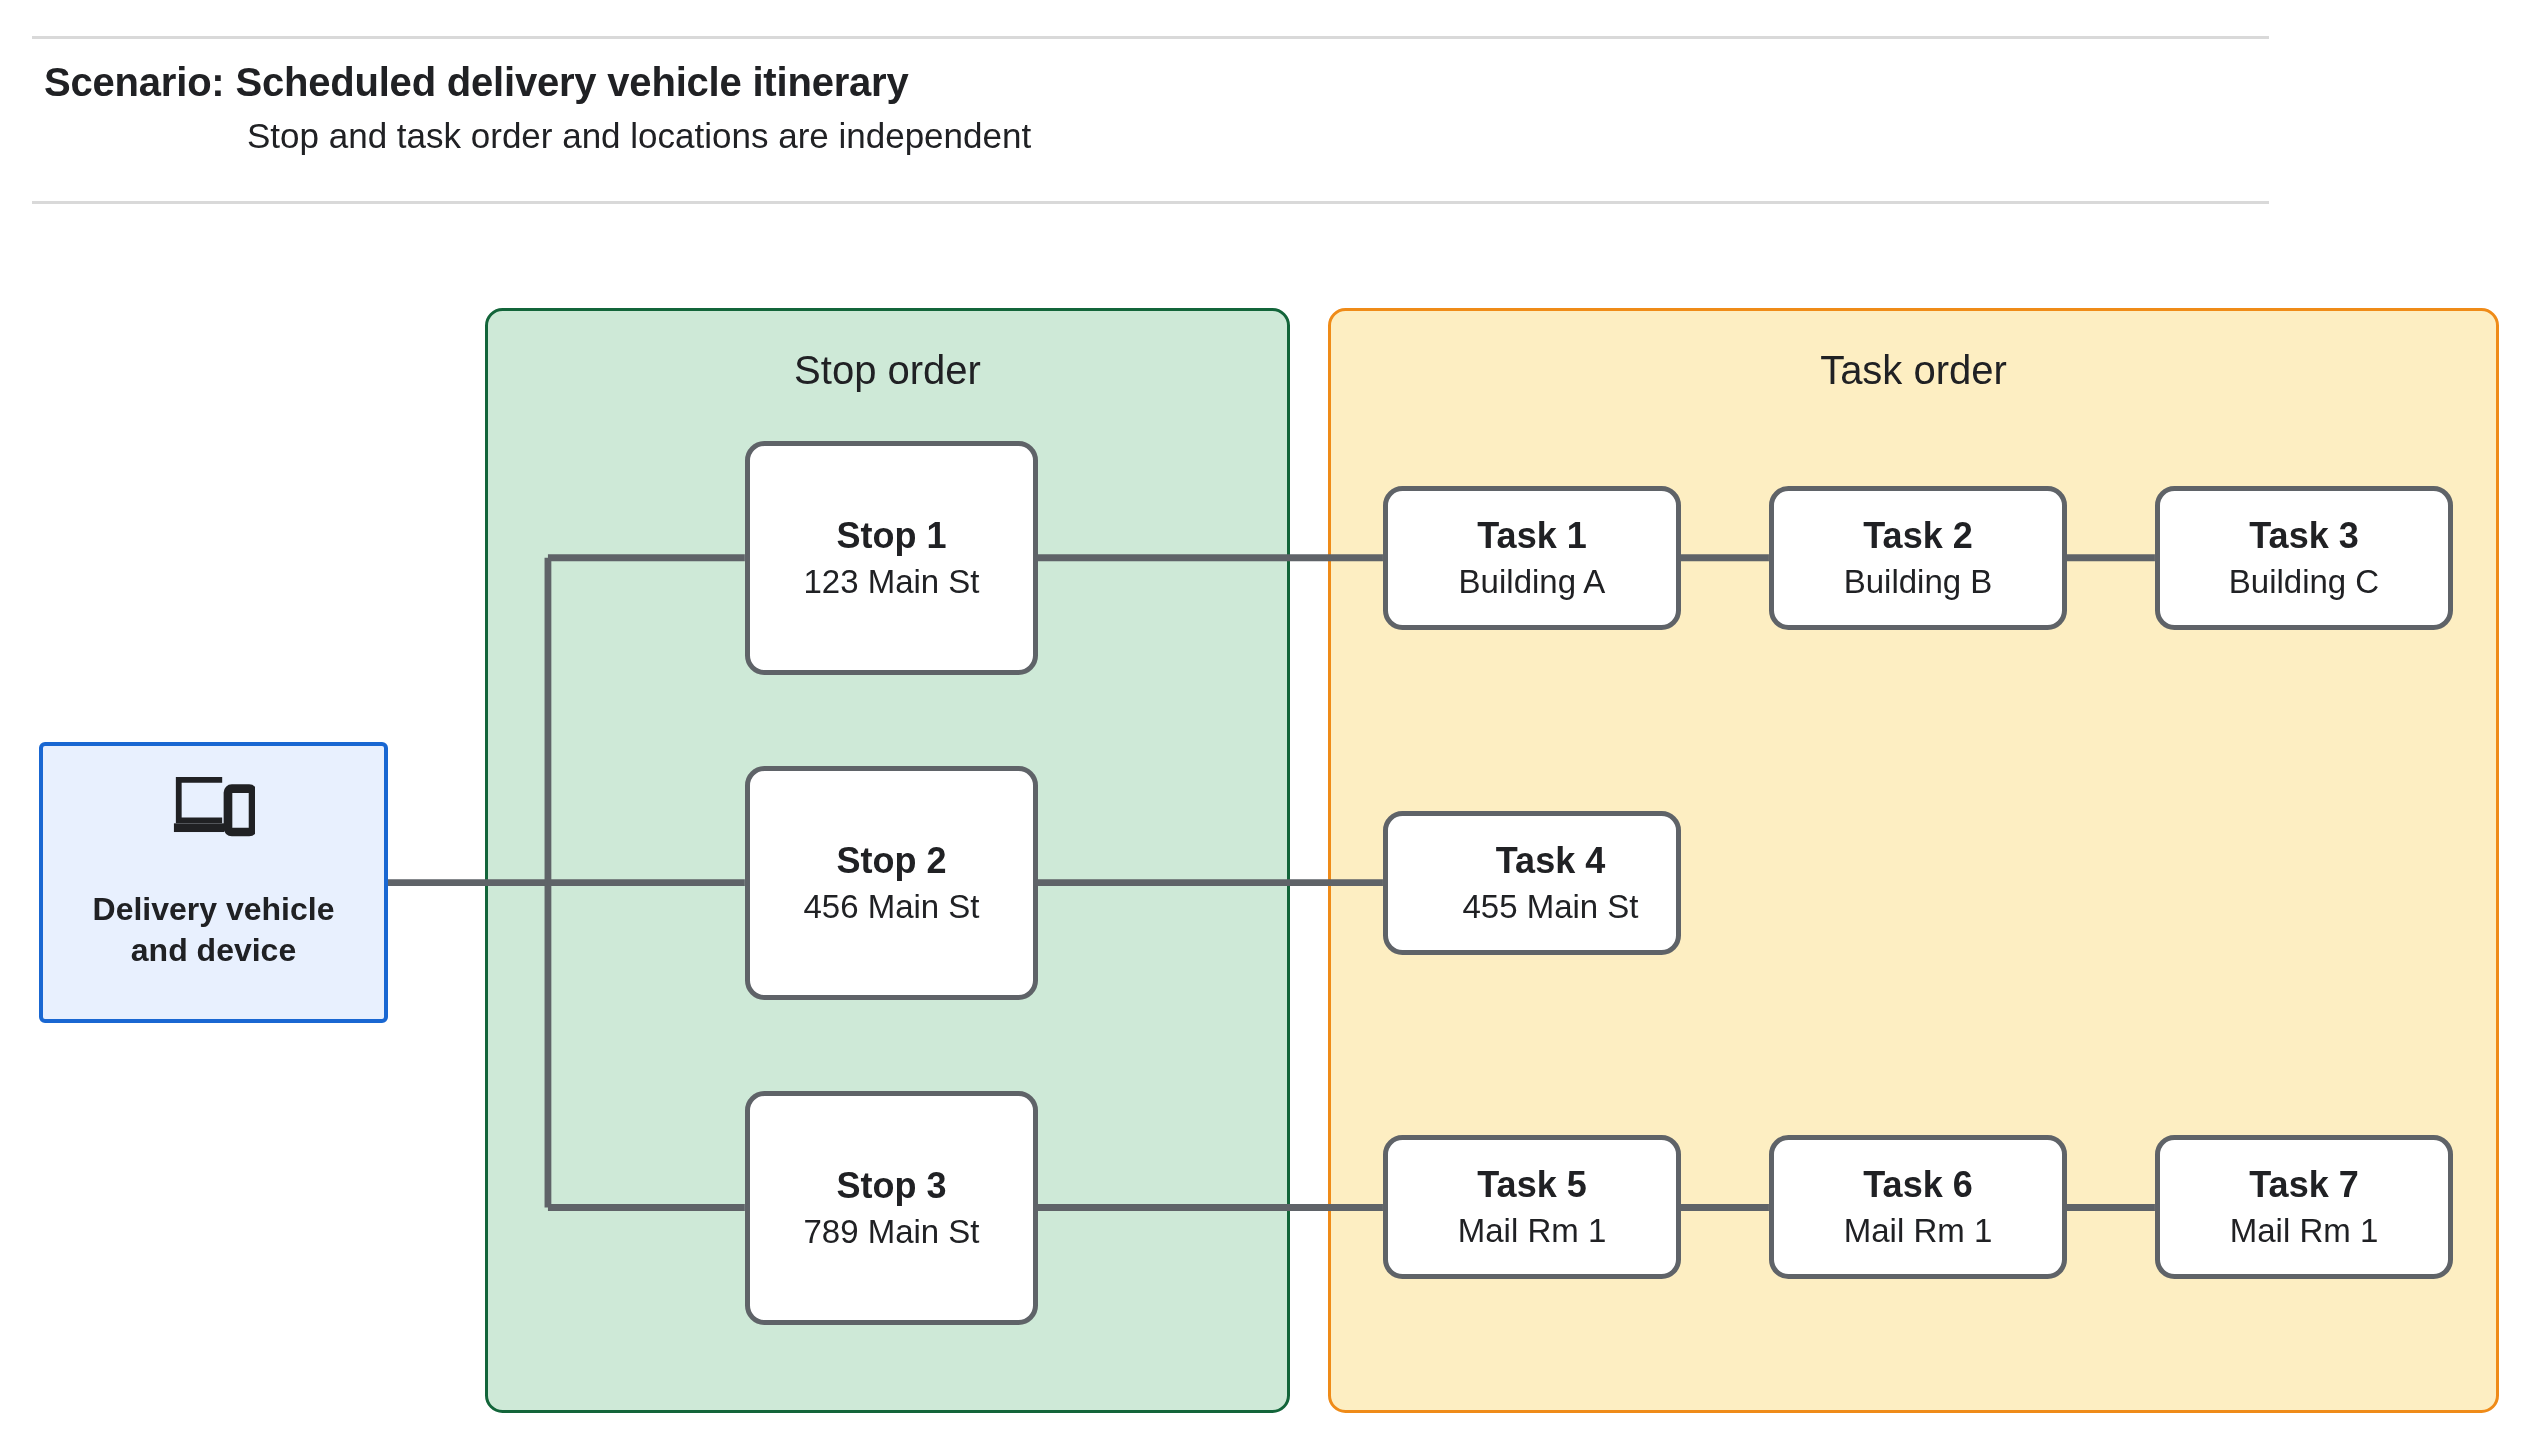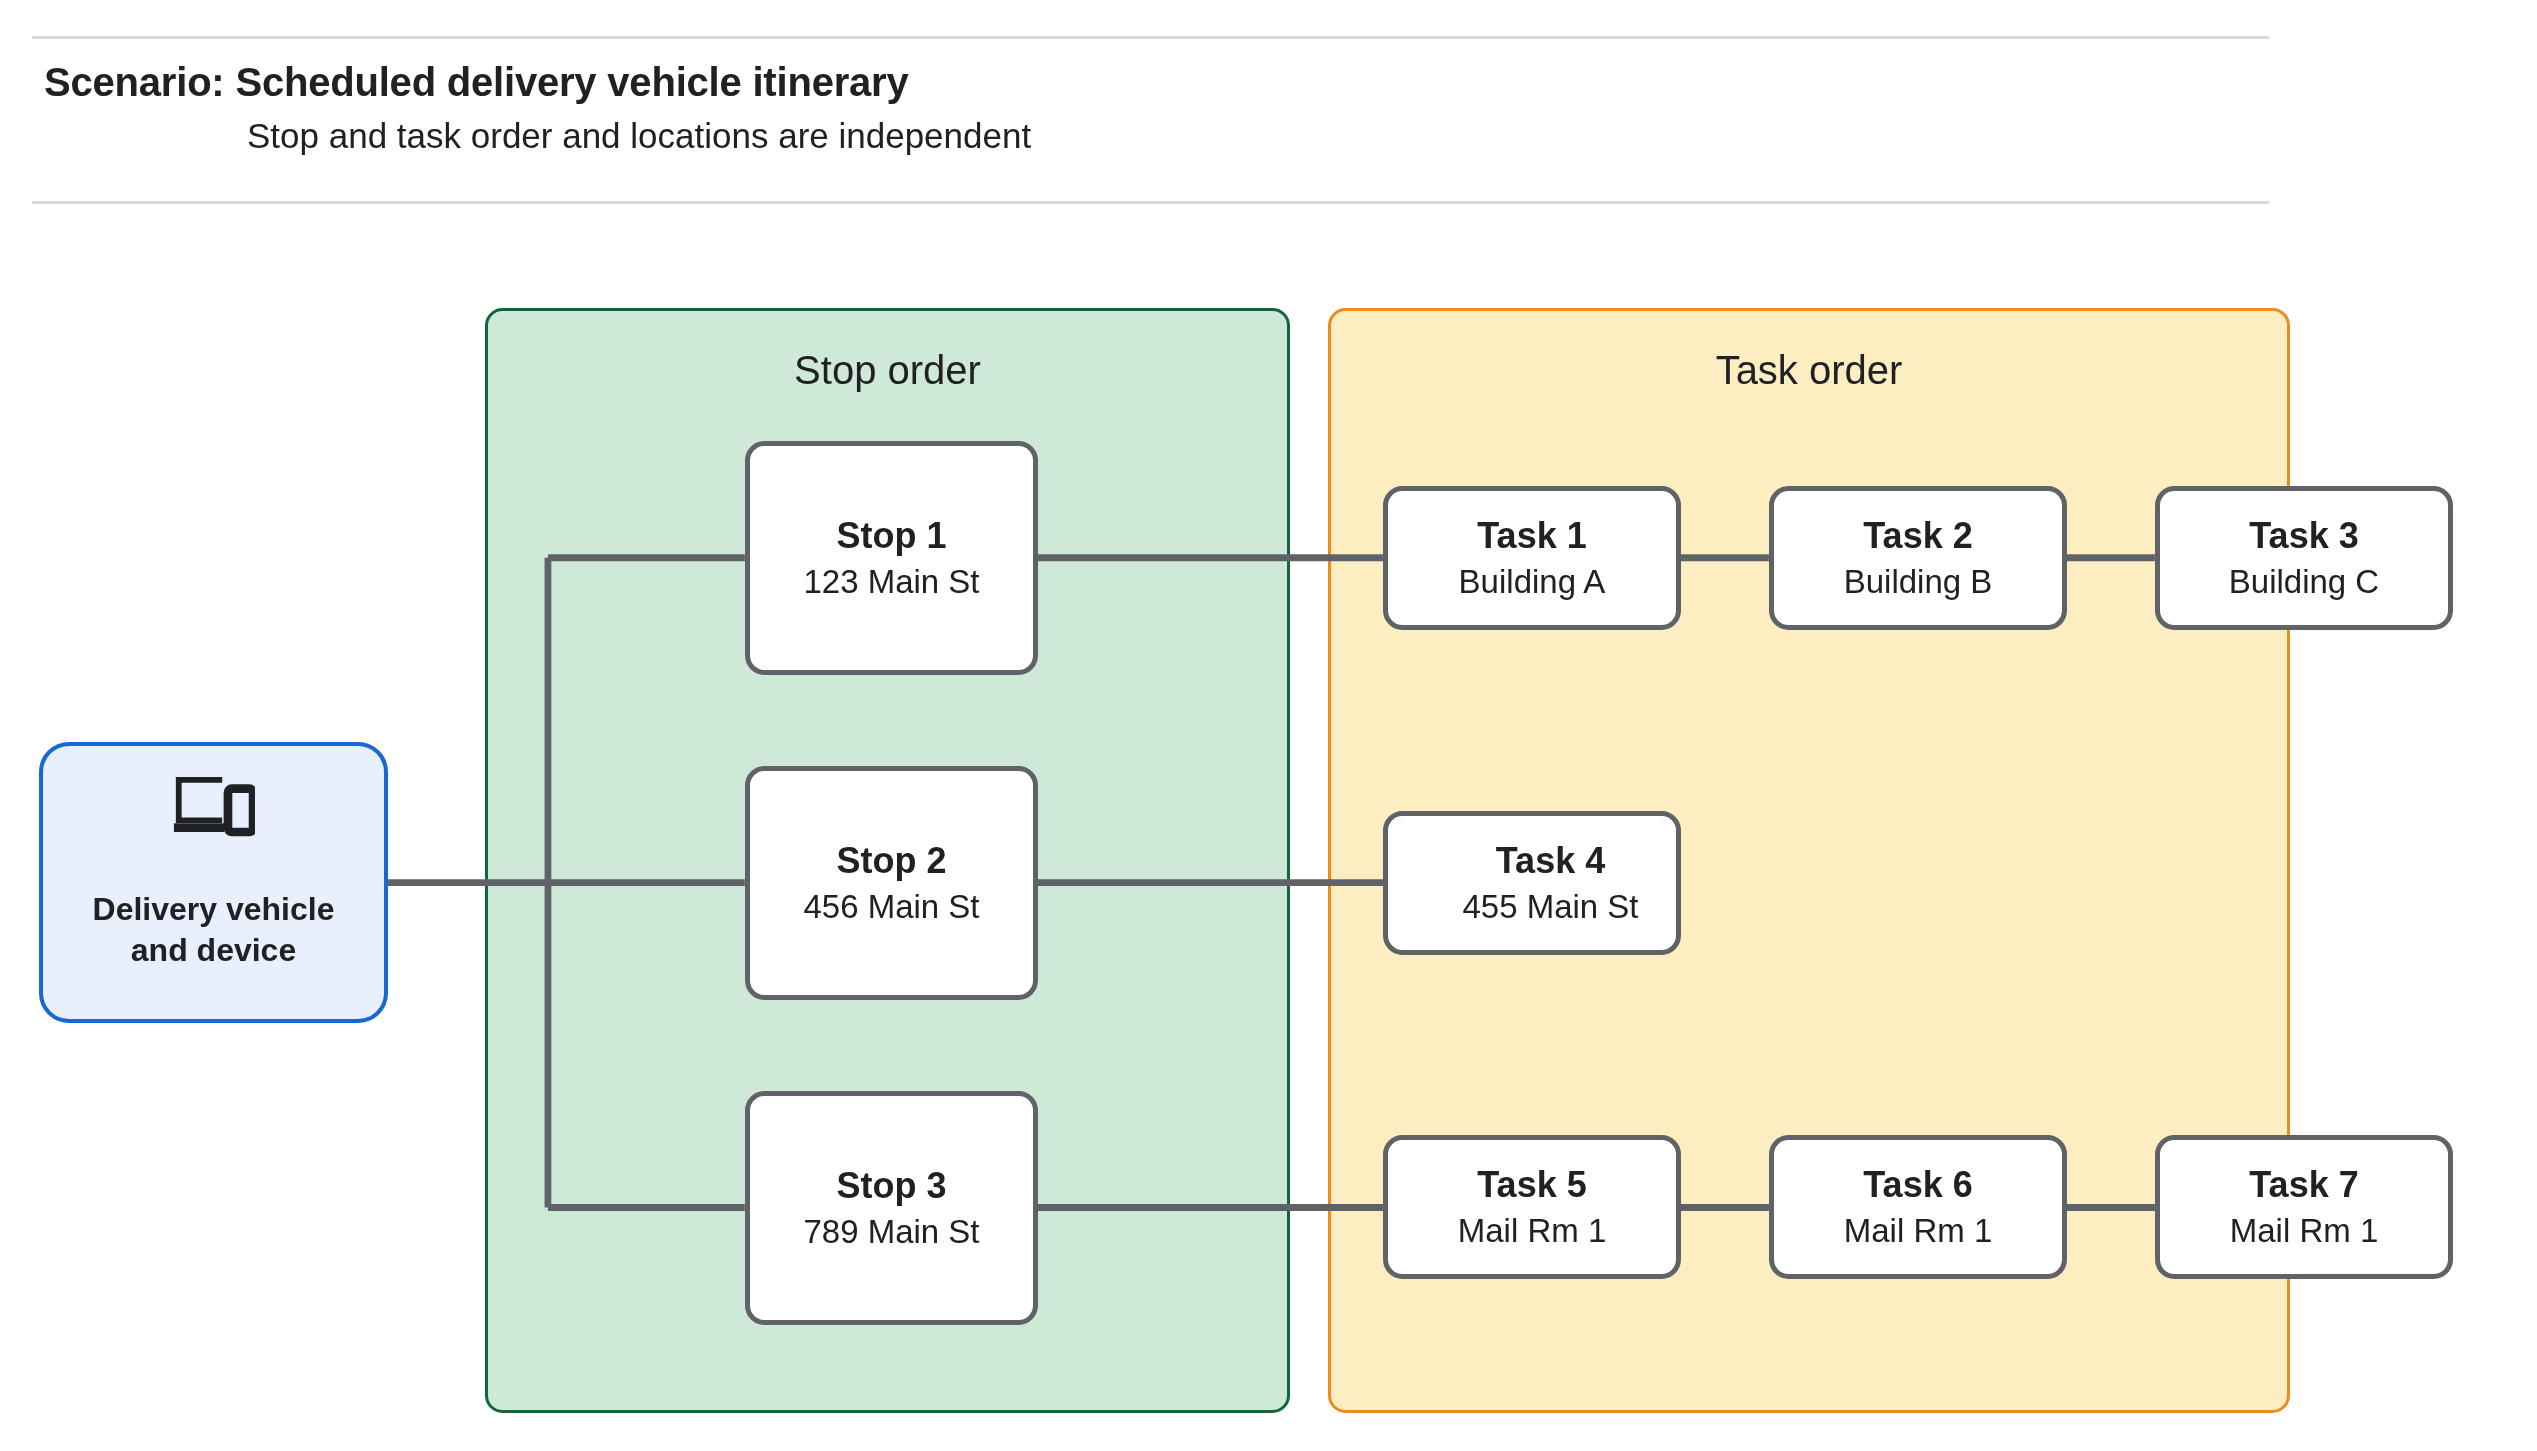--- a/index.html
+++ b/index.html
@@ -62,21 +62,21 @@
     top: 308px;
     width: 805px;
     height: 1105px;
     background: #cee9d7;
     border: 3.9px solid #13653a;
     padding-left: 28px;
   }
   #task-order-panel {
     left: 1328px;
     top: 308px;
-    width: 962px;
+    width: 1171px;
     height: 1105px;
     background: #fdeec2;
     border: 3.9px solid #ef8b18;
   }
   .panel-title {
     position: absolute;
     top: 37px;
     left: 0;
     width: 100%;
     text-align: center;
@@ -96,21 +96,21 @@
 
   
   #vehicle-node {
     position: absolute;
     left: 39px;
     top: 742px;
     width: 349px;
     height: 281px;
     background: #e8f0fe;
     border: 4.8px solid #1967d2;
-    border-radius: 30px;
+    border-radius: 6px;
     box-sizing: border-box;
     display: flex;
     flex-direction: column;
     align-items: center;
     justify-content: center;
   }
   #vehicle-icon {
     margin-top: -21.3px;
     margin-bottom: 52px;
     line-height: 0;

